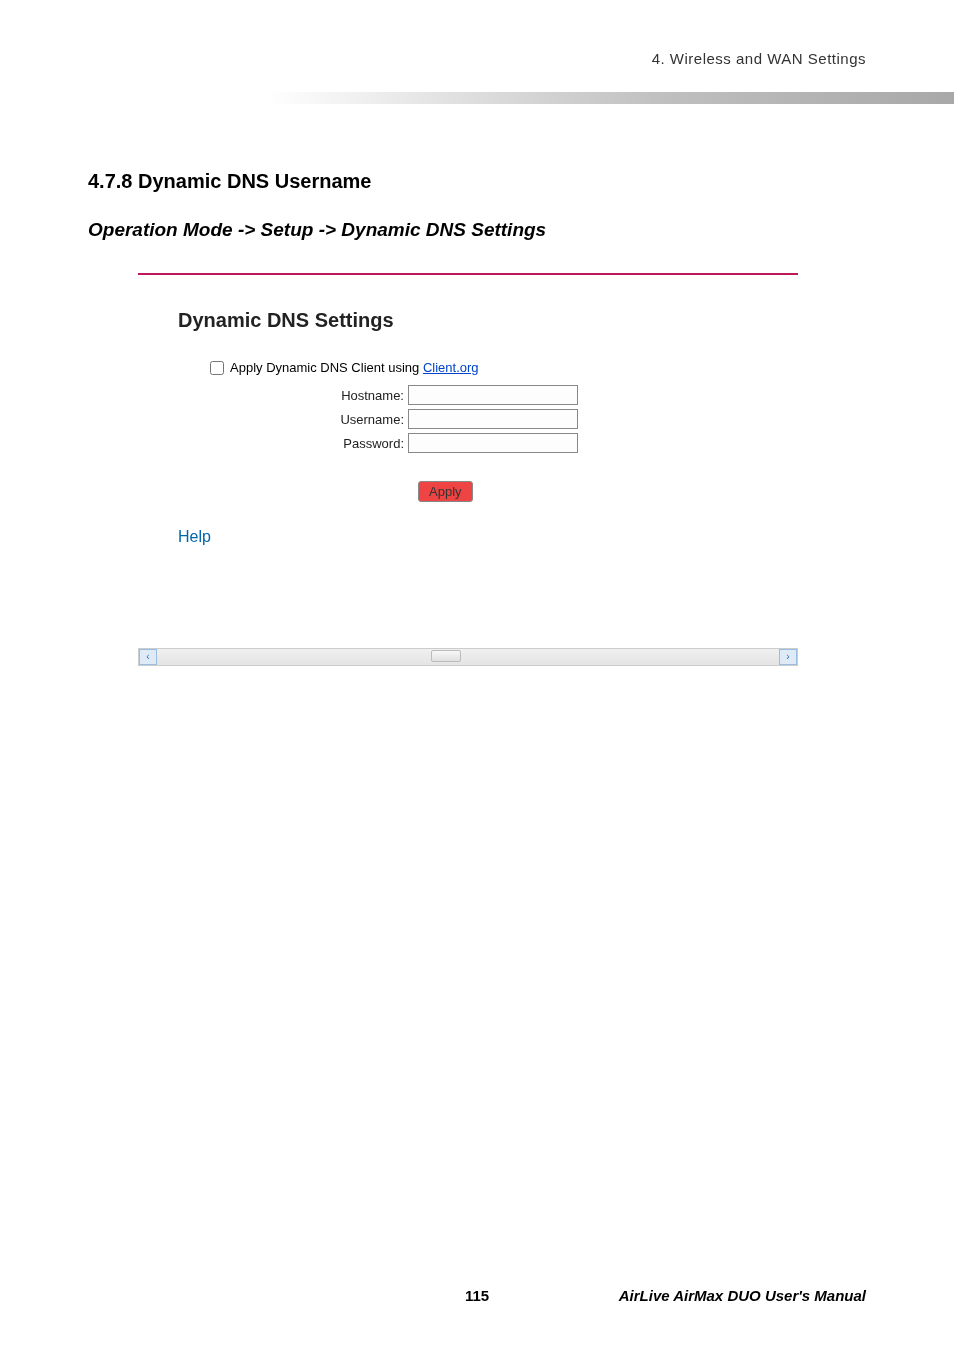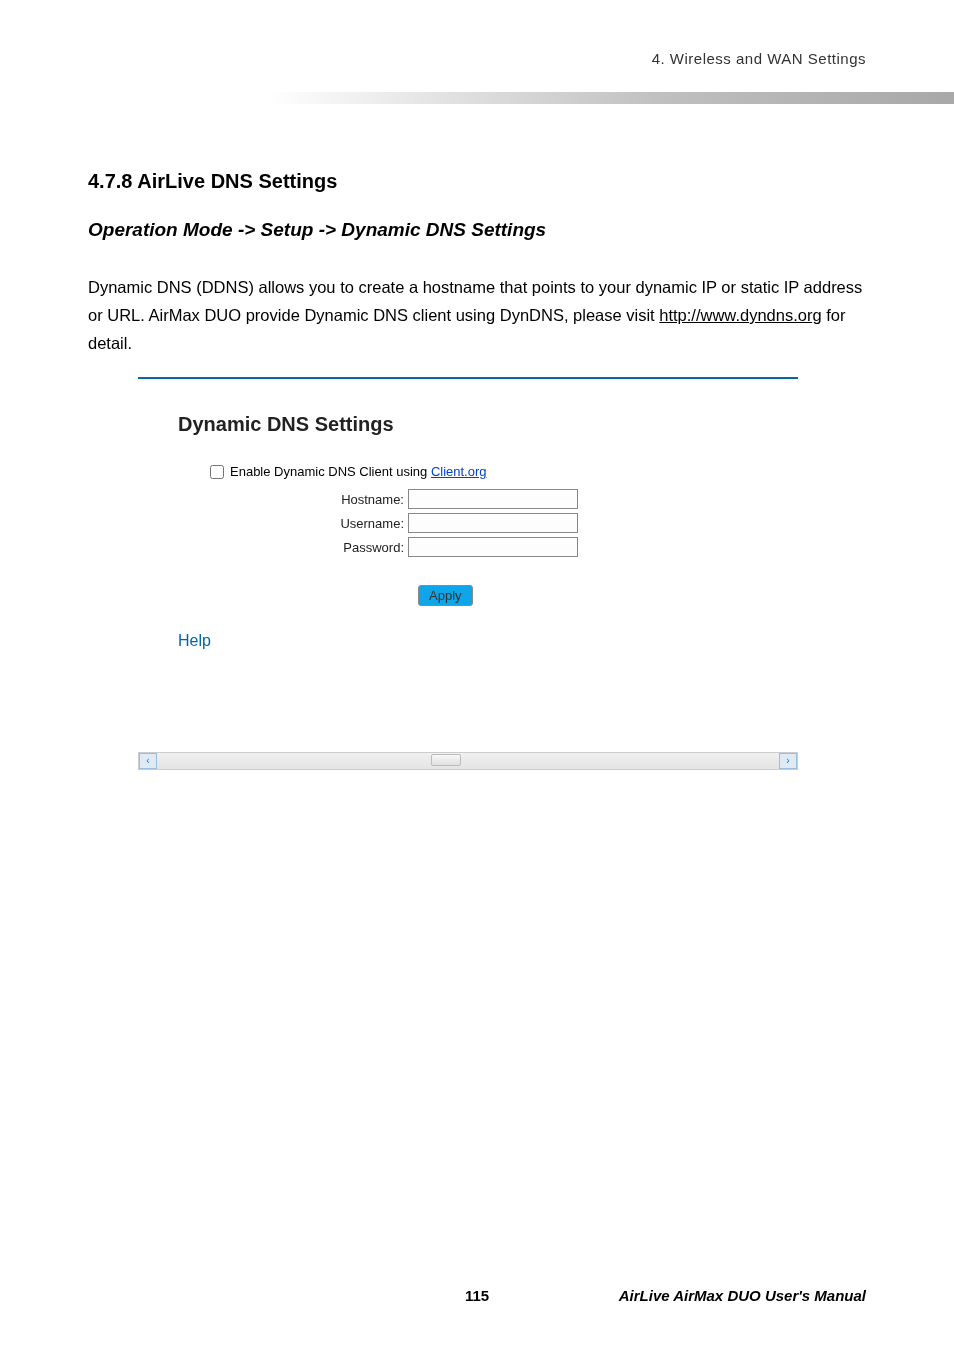--- a/index.html
+++ b/index.html
@@ -56,21 +56,21 @@
       line-height: 1.7;
       margin-bottom: 20px;
     }
     .body-text .link {
       text-decoration: underline;
       color: #000;
     }
     .panel-wrap {
       margin: 2px 0 0 50px;
       width: 660px;
-      border-top: 2px solid #0369a1;
+      border-top: 2px solid #be185d;
       background: #fff;
       position: relative;
     }
     .panel-inner {
       padding: 34px 40px 12px 40px;
     }
     .panel-title {
       font-size: 20px;
       font-weight: bold;
       color: #222;
@@ -114,21 +114,21 @@
     }
     .apply-wrap {
       margin-top: 28px;
       padding-left: 240px;
     }
     .apply-btn {
       font-size: 13px;
       padding: 2px 10px;
       border: 1px solid #888;
       border-radius: 3px;
-      background: #0ea5e9;
+      background: #ef4444;
       color: #333;
     }
     .help-link {
       margin-top: 26px;
       font-size: 16px;
       color: #0066aa;
     }
     .scroll-strip {
       display: flex;
       align-items: center;
@@ -192,34 +192,31 @@
   </style>
 </head>
 <body>
 
 <div class="header-region">
   <div class="header-text">4. Wireless and WAN Settings</div>
   <div class="header-divider"></div>
 </div>
 
 <div class="content">
-  <h2 class="section-heading">4.7.8 AirLive DNS Settings</h2>
+  <h2 class="section-heading">4.7.8 Dynamic DNS Username</h2>
   <div class="breadcrumb">Operation Mode -&gt; Setup -&gt; Dynamic DNS Settings</div>
-  <p class="body-text">
-    <span>Dynamic DNS (DDNS) allows you to create a hostname that points to your dynamic IP or static IP address or URL. AirMax DUO provide Dynamic DNS client using DynDNS, please visit </span><a class="link">http://www.dyndns.org</a><span> for detail.</span>
-  </p>
 
   <div class="panel-wrap">
     <div class="panel-inner">
       <div class="panel-title">Dynamic DNS Settings</div>
 
       <div class="enable-row">
         <input type="checkbox" style="">
         <span>
-          <span>Enable Dynamic DNS Client using </span><a class="ddns-link">Client.org</a>
+          <span>Apply Dynamic DNS Client using </span><a class="ddns-link">Client.org</a>
         </span>
       </div>
 
       <div class="form-row">
         <label>Hostname:</label>
         <input type="text" value="" style="">
       </div>
       <div class="form-row">
         <label>Username:</label>
         <input type="text" value="" style="">

